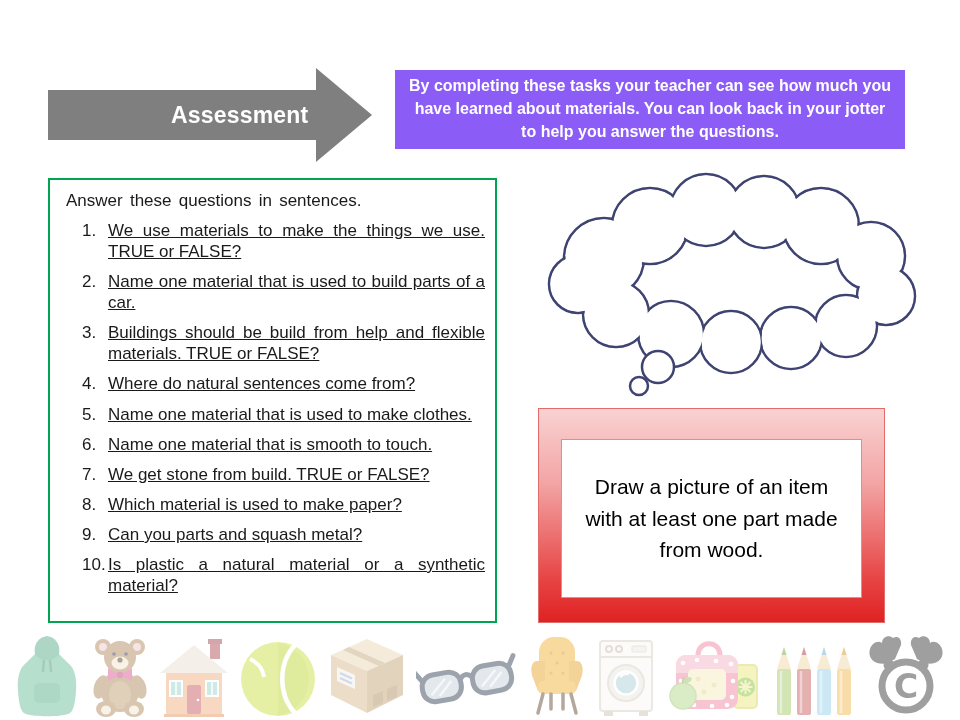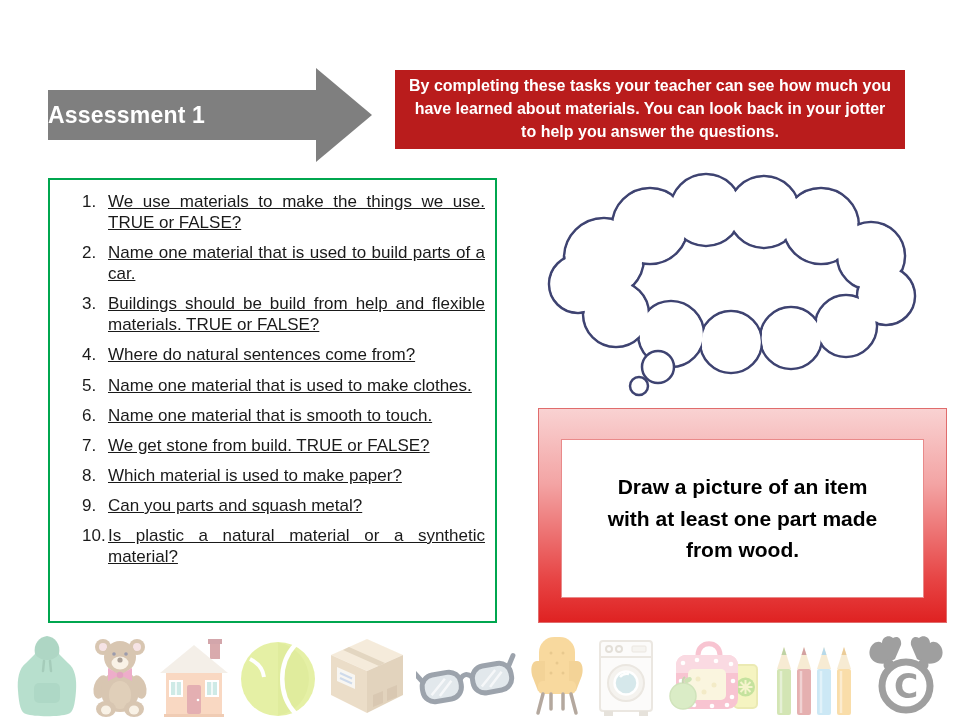--- a/index.html
+++ b/index.html
@@ -2,50 +2,50 @@
 <html><head>
 <meta charset="utf-8">
 <style>
   html,body{margin:0;padding:0;background:#fff;}
   .slide{position:relative;width:960px;height:720px;background:#ffffff;overflow:hidden;
          font-family:"Liberation Sans", sans-serif;}
 
   
   .arrow{position:absolute;left:48px;top:68px;width:324px;height:94px;}
   .arrow-body{position:absolute;left:0;top:22px;width:268px;height:50px;background:#7F7F7F;
-              display:flex;align-items:center;justify-content:flex-start;}
+              display:flex;align-items:center;justify-content:flex-end;padding-left:12px;}
   .arrow-head{position:absolute;left:268px;top:0;width:0;height:0;
               border-top:47px solid transparent;border-bottom:47px solid transparent;
               border-left:56px solid #7F7F7F;}
   .arrow-label{color:#fff;font-weight:bold;font-size:23px;letter-spacing:.2px;}
 
   
-  .info-box{position:absolute;left:395px;top:70px;width:510px;height:79px;background:#b91c1c;
+  .info-box{position:absolute;left:395px;top:70px;width:510px;height:79px;background:#8b5cf6;
             display:flex;align-items:center;justify-content:center;box-sizing:border-box;padding:20px 10px;}
   .info-text{color:#fff;font-weight:bold;font-size:16px;line-height:1.42;text-align:center;}
 
   
   .q-box{position:absolute;left:48px;top:178px;width:449px;height:445px;border:2px solid #00A64F;
          background:#fff;box-sizing:border-box;padding:11px 8px 0 14px;color:#1a1a1a;}
   .q-intro{font-size:17px;margin:0 0 9px 2px;word-spacing:2.5px;}
   .q-list{list-style:none;margin:0;padding:0;counter-reset:q;}
   .q-list li{counter-increment:q;position:relative;padding-left:44px;margin-bottom:9px;
              font-size:17px;line-height:1.24;text-align:justify;padding-right:2px;text-decoration:underline;}
   .q-list li::before{content:counter(q) ".";position:absolute;left:18px;top:0;}
 
   
   .bubble{position:absolute;left:538px;top:170px;width:388px;height:232px;}
   .bubble svg{position:absolute;left:0;top:0;}
   .bubble-text{position:absolute;left:62px;top:46px;width:212px;text-align:center;
                color:#8A8A8A;font-size:17.5px;line-height:1.5;}
 
   
-  .draw-box{position:absolute;left:538px;top:408px;width:409px;height:215px;box-sizing:border-box;
+  .draw-box{position:absolute;left:538px;top:408px;width:347px;height:215px;box-sizing:border-box;
             background:linear-gradient(180deg,#F9D2D2 0%,#F3A4A4 35%,#E74444 80%,#DF2222 100%);
-            border:1px solid #E06C6C;font-weight:bold;}
+            border:1px solid #E06C6C;}
   .draw-inner{position:absolute;left:22px;right:22px;top:30px;bottom:24px;background:#fff;
               border:1px solid #E98A8A;display:flex;align-items:center;justify-content:center;}
   .draw-text{color:#000;font-size:21px;line-height:1.5;text-align:center;padding:0 8px;}
 
   
   .clip-row{position:absolute;left:0;bottom:1px;width:960px;height:90px;display:flex;
             align-items:flex-end;justify-content:space-between;padding:0 12px;box-sizing:border-box;}
   .clip{opacity:.5;flex:0 0 auto;line-height:0;}
   .clip.logo{opacity:.85;}
 </style>
@@ -59,20 +59,21 @@
       <span class="arrow-label">Assessment 1</span>
     </div>
     <div class="arrow-head"></div>
   </div>
 
   <div class="info-box">
     <div class="info-text">By completing these tasks your teacher can see how much you<br>have learned about materials. You can look back in your jotter<br>to help you answer the questions.</div>
   </div>
 
   <div class="q-box">
+    <p class="q-intro">Answer these questions in sentences.</p>
     <ol class="q-list">
       <li>We use materials to make the things we use. TRUE or FALSE?</li>
       <li>Name one material that is used to build parts of a car.</li>
       <li>Buildings should be build from help and flexible materials. TRUE or FALSE?</li>
       <li>Where do natural sentences come from?</li>
       <li>Name one material that is used to make clothes.</li>
       <li>Name one material that is smooth to touch.</li>
       <li>We get stone from build. TRUE or FALSE?</li>
       <li>Which material is used to make paper?</li>
       <li>Can you parts and squash metal?</li>

